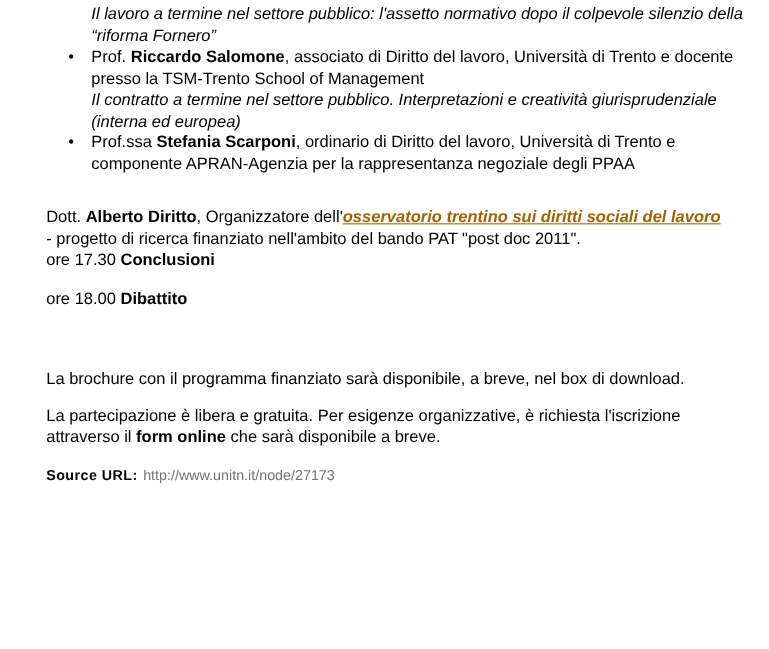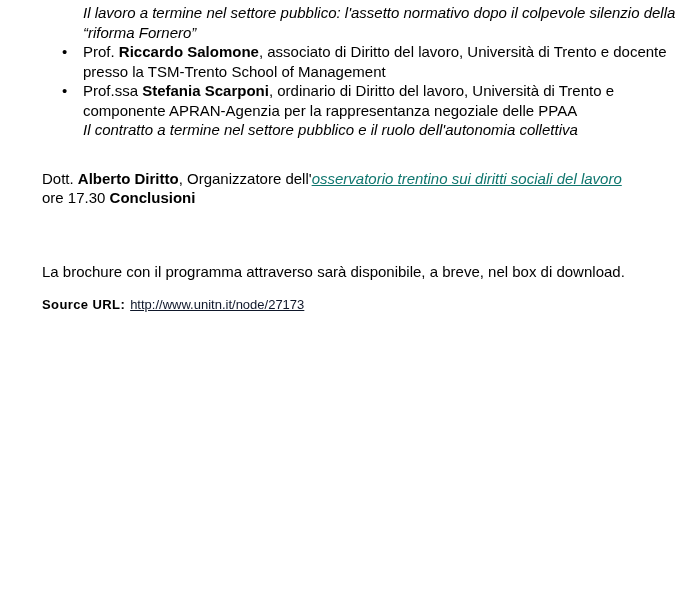--- a/index.html
+++ b/index.html
@@ -49,66 +49,67 @@
   }
   .talk-title {
     display: block;
     font-style: italic;
     font-weight: normal;
   }
   b, strong { font-weight: bold; }
   .para { margin: 0; }
   .p-presentation { margin-top: 29px; width: 650px; }
   .obs-link {
-    font-weight: normal;
+    font-weight: bold;
     font-style: italic;
     text-decoration: underline;
-    color: #0f766e;
+    color: #a16207;
     cursor: pointer;
   }
   .p-sched-1 { }
   .p-sched-2 { margin-top: 15px; }
   .p-brochure { margin-top: 54px; width: 620px; }
   .p-registration { margin-top: 14px; width: 620px; }
   .p-credits { margin-top: 13px; width: 620px; }
   .p-organizer { margin-top: 15px; }
   .org-value { margin-left: 8px; }
   .p-source {
     margin-top: 15px;
     font-size: 13px;
     line-height: 17px;
   }
   .src-label {
     font-weight: bold;
     letter-spacing: 0.4px;
   }
   .src-link {
     margin-left: 5px;
-    color: #0f172a;
-    text-decoration: underline;
+    color: #737373;
     cursor: pointer;
   }
 </style>
 </head>
 <body>
 
 <div class="page">
 
   <p class="intro-title">Il lavoro a termine nel settore pubblico: l'assetto normativo dopo il colpevole silenzio della “riforma Fornero”</p>
 
   <ul class="speakers">
-    <li><span class="bullet">•</span><span>Prof. </span><strong>Riccardo Salomone</strong><span>, associato di Diritto del lavoro, Università di Trento e docente presso la TSM-Trento School of Management</span></li>
-    <li><span class="bullet">•</span><span>Prof.ssa </span><strong>Stefania Scarponi</strong><span>, ordinario di Diritto del lavoro, Università di Trento e componente APRAN-Agenzia per la rappresentanza negoziale delle PPAA</span><em class="talk-title">Il contratto a termine nel settore pubblico e il ruolo dell'autonomia collettiva</em></li>
+    <li><span class="bullet">•</span><span>Prof. </span><strong>Riccardo Salomone</strong><span>, associato di Diritto del lavoro, Università di Trento e docente presso la TSM-Trento School of Management</span><em class="talk-title">Il contratto a termine nel settore pubblico. Interpretazioni e creatività giurisprudenziale (interna ed europea)</em></li>
+    <li><span class="bullet">•</span><span>Prof.ssa </span><strong>Stefania Scarponi</strong><span>, ordinario di Diritto del lavoro, Università di Trento e componente APRAN-Agenzia per la rappresentanza negoziale degli PPAA</span></li>
   </ul>
 
-  <p class="para p-presentation"><span>Dott. </span><strong>Alberto Diritto</strong><span>, Organizzatore dell'</span><a class="obs-link">osservatorio trentino sui diritti sociali del lavoro</a><br></p>
+  <p class="para p-presentation"><span>Dott. </span><strong>Alberto Diritto</strong><span>, Organizzatore dell'</span><a class="obs-link">osservatorio trentino sui diritti sociali del lavoro</a><br><span>- progetto di ricerca finanziato nell'ambito del bando PAT "post doc 2011".</span></p>
 
   <p class="para p-sched-1"><span>ore 17.30 </span><strong>Conclusioni</strong></p>
 
+  <p class="para p-sched-2"><span>ore 18.00 </span><strong>Dibattito</strong></p>
 
-  <p class="para p-brochure">La brochure con il programma attraverso sarà disponibile, a breve, nel box di download.</p>
+  <p class="para p-brochure">La brochure con il programma finanziato sarà disponibile, a breve, nel box di download.</p>
 
+  <p class="para p-registration"><span>La partecipazione è libera e gratuita. Per esigenze organizzative, è richiesta l'iscrizione attraverso il </span><strong>form online</strong><span> che sarà disponibile a breve.</span></p>
 
 
 
   <p class="para p-source"><span class="src-label">Source URL:</span><a class="src-link">http://www.unitn.it/node/27173</a></p>
 
 </div>
 
 </body></html>

